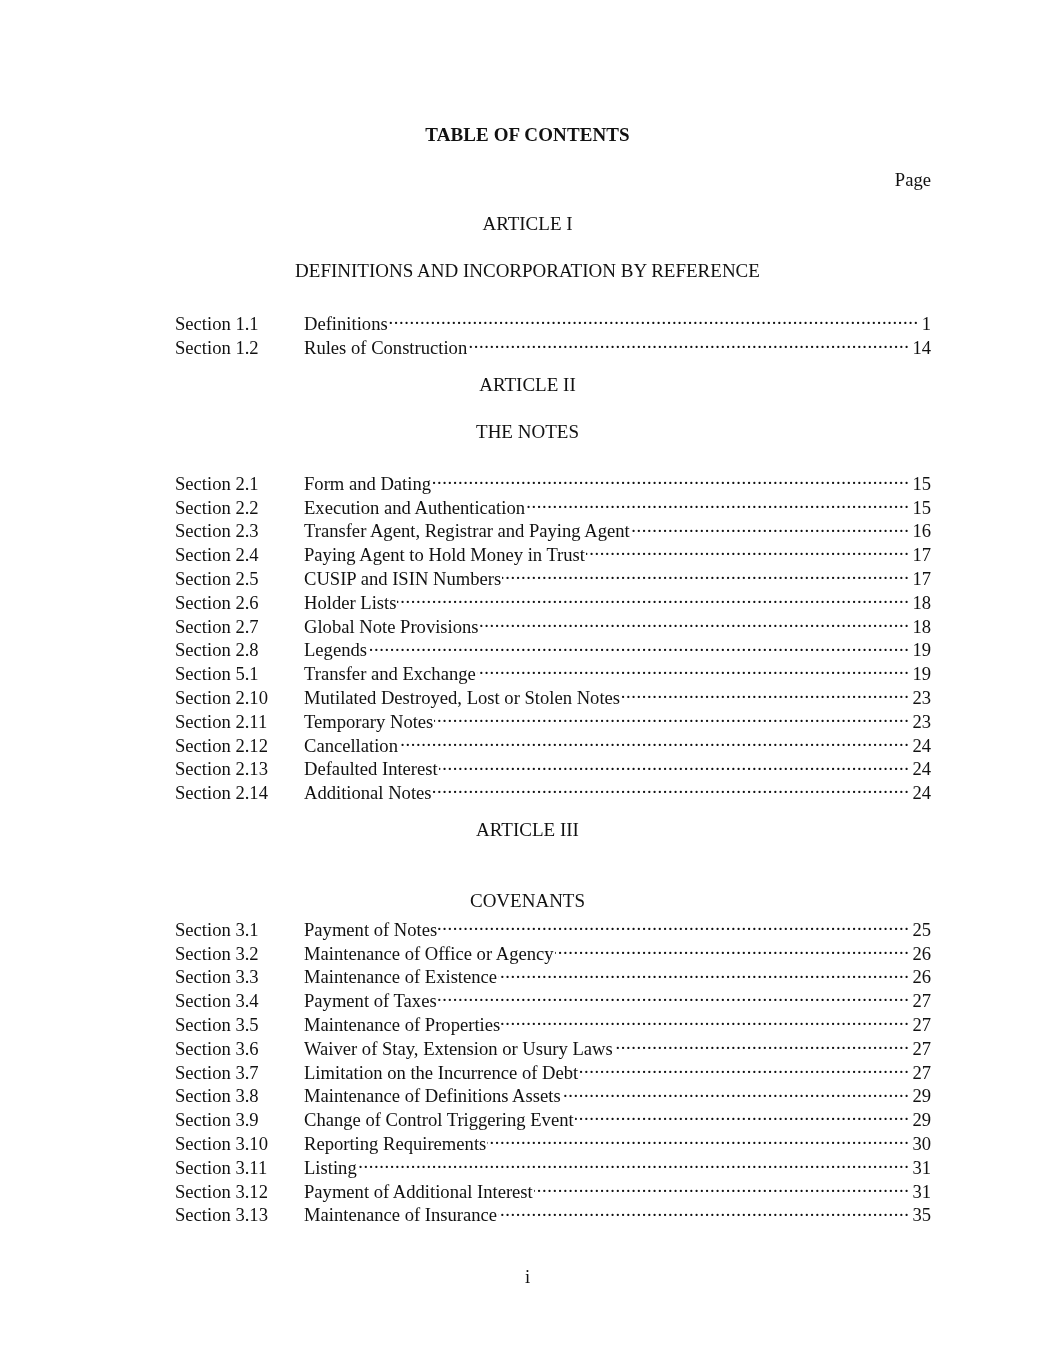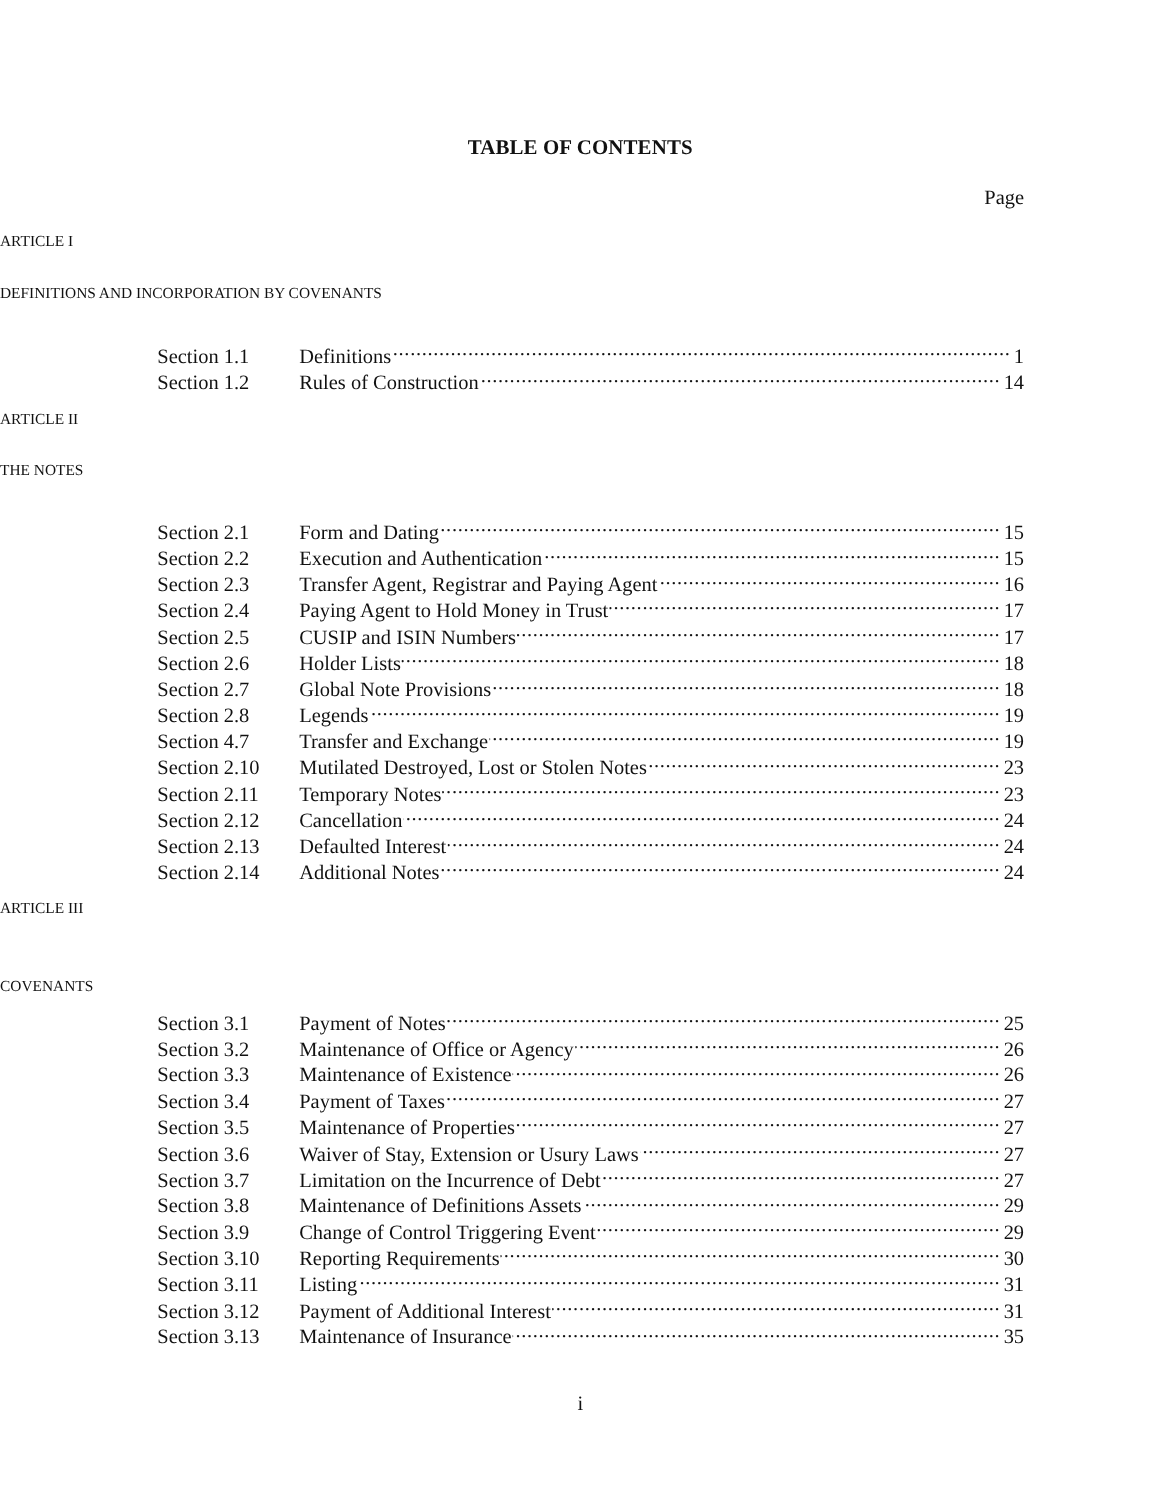--- a/index.html
+++ b/index.html
@@ -35,33 +35,35 @@
     .page-label {
       position: absolute;
       top: 169px;
       right: 124px;
       font-size: 18.6px;
     }
     .center-line {
       position: absolute;
       left: 0;
       width: 1055px;
-      font-size: 14px;
+      text-align: center;
+      font-size: 19px;
     }
     .entries {
       position: absolute;
       left: 143px;
       width: 788px;
     }
     .entry {
       display: flex;
       align-items: baseline;
       height: 23.8px;
       line-height: 23.8px;
       white-space: nowrap;
+      margin-left: 32px;
     }
     .entry .num {
       width: 129px;
       flex: 0 0 129px;
     }
     .entry .title {
       flex: 0 0 auto;
       padding-right: 1px;
     }
     .entry .leader {
@@ -94,21 +96,21 @@
   </style>
 </head>
 <body>
 
 <div class="page">
 
   <div class="toc-title">TABLE OF CONTENTS</div>
   <div class="page-label">Page</div>
 
   <div class="center-line" style="top:213px;">ARTICLE I</div>
-  <div class="center-line" style="top:260px;">DEFINITIONS AND INCORPORATION BY COVENANTS</div>
+  <div class="center-line" style="top:260px;">DEFINITIONS AND INCORPORATION BY REFERENCE</div>
   <div class="entries" style="top:306px;">
       <div class="entry">
         <span class="num">Section 1.1</span>
         <span class="title">Definitions</span>
         <span class="leader"></span>
         <span class="pg">1</span>
       </div>
       <div class="entry">
         <span class="num">Section 1.2</span>
         <span class="title">Rules of Construction</span>
@@ -162,21 +164,21 @@
         <span class="leader"></span>
         <span class="pg">18</span>
       </div>
       <div class="entry">
         <span class="num">Section 2.8</span>
         <span class="title">Legends</span>
         <span class="leader"></span>
         <span class="pg">19</span>
       </div>
       <div class="entry">
-        <span class="num">Section 4.7</span>
+        <span class="num">Section 5.1</span>
         <span class="title">Transfer and Exchange</span>
         <span class="leader"></span>
         <span class="pg">19</span>
       </div>
       <div class="entry">
         <span class="num">Section 2.10</span>
         <span class="title">Mutilated Destroyed, Lost or Stolen Notes</span>
         <span class="leader"></span>
         <span class="pg">23</span>
       </div>

